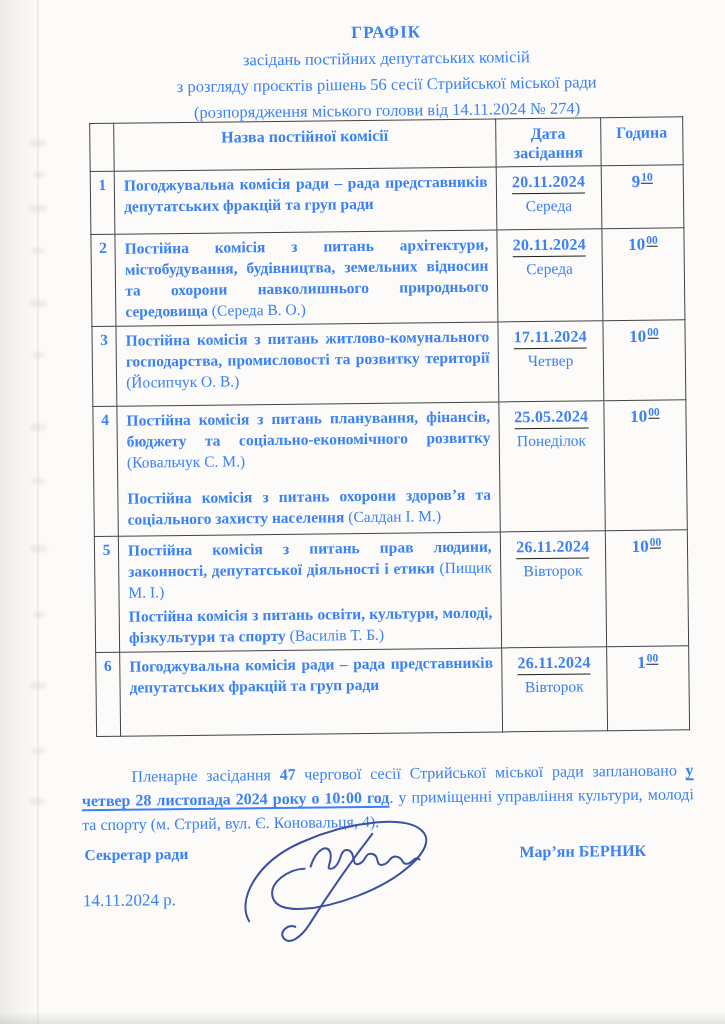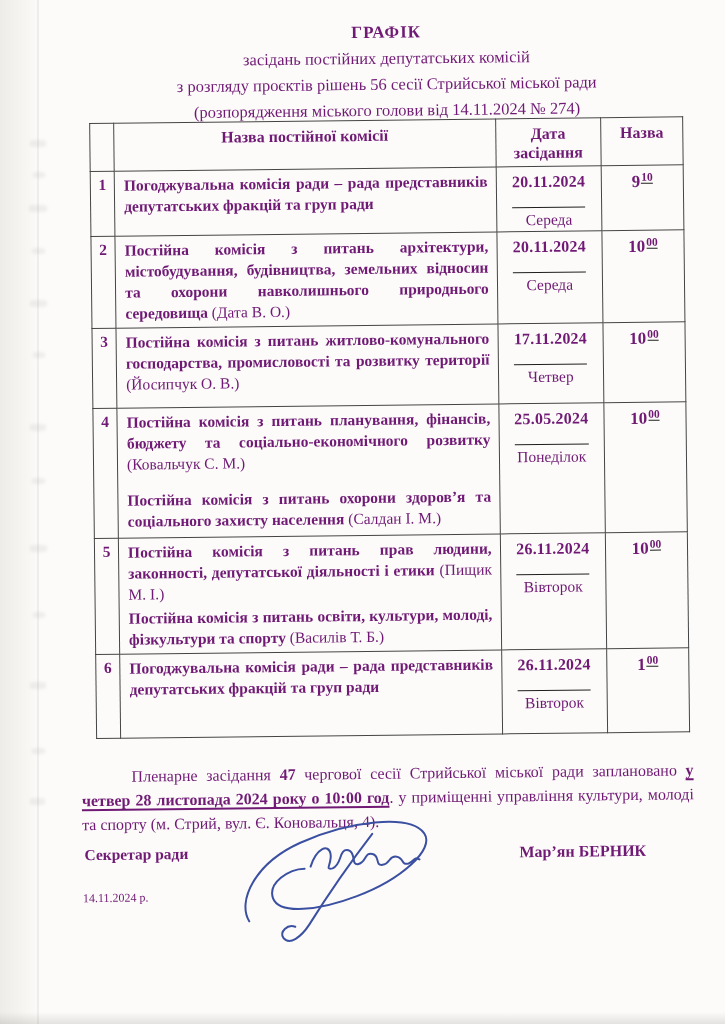--- a/index.html
+++ b/index.html
@@ -1,20 +1,20 @@
 <!DOCTYPE html>
 <html><head>
 <meta charset="utf-8">
 <style>
   html,body{margin:0;padding:0;background:#e9e8e5;}
   .canvas{
     position:relative;width:725px;height:1024px;overflow:hidden;
     background:#fcfbf9;
     font-family:"Liberation Serif","DejaVu Serif",serif;
-    color:#701a75;
+    color:#3b82f6;
   }
   
   .edge-left{position:absolute;left:0;top:0;bottom:0;width:40px;
     background:linear-gradient(to right,#edecE9,#f6f5f2 60%,rgba(246,245,242,0));pointer-events:none;}
   .page-edge{position:absolute;left:37px;top:0;bottom:0;width:2px;
     background:rgba(0,0,0,0.05);}
   .edge-bottom{position:absolute;left:0;right:0;bottom:0;height:12px;
     background:linear-gradient(to top,rgba(95,95,90,.16),rgba(0,0,0,0));}
   
   .mark{position:absolute;background:rgba(105,105,115,.09);filter:blur(1.5px);border-radius:3px;}
@@ -38,34 +38,34 @@
     vertical-align:top;padding-top:5px;line-height:19px;}
   tbody tr.r1{height:63px;} tbody tr.r2{height:92px;} tbody tr.r3{height:80px;}
   tbody tr.r4{height:130px;} tbody tr.r5{height:115px;} tbody tr.r6{height:84px;}
   td.c-num{text-align:center;font-size:15.5px;padding-top:4px;}
   td.c-name{padding:3px 8px 4px 9px;}
   .para{font-size:15.5px;line-height:21px;text-align:justify;text-justify:inter-word;}
   .para + .para{margin-top:3px;}
   tr.r4 .para + .para{margin-top:15px;}
   td.c-date{text-align:center;padding-top:5px;}
   .date{font-size:16px;line-height:20px;letter-spacing:.2px;}
-  .u{border-bottom:1.7px solid #1f1f1f;display:inline-block;padding-bottom:15px;}
+  .u{border-bottom:1.7px solid #1f1f1f;display:inline-block;padding-bottom:1px;}
   .day{font-size:15.5px;margin-top:3px;}
   td.c-time{text-align:center;padding-top:6px;}
   .hour{font-size:17px;}
   .min{font-size:11.5px;position:relative;top:-6px;margin-left:1px;
     border-bottom:1.4px solid #1f1f1f;display:inline-block;line-height:12px;}
 
   .plenary{position:absolute;left:78px;top:746px;width:612px;font-size:16px;
     line-height:24px;text-align:justify;text-indent:50px;}
   .uline{text-decoration:underline;text-decoration-thickness:1.6px;text-underline-offset:3px;}
 
   .sig-role{position:absolute;left:80px;top:843px;font-size:15.5px;font-weight:700;}
   .sig-name{position:absolute;left:515px;top:845px;font-size:16px;font-weight:700;}
-  .sig-date{position:absolute;left:78px;top:888px;font-size:12px;}
+  .sig-date{position:absolute;left:78px;top:888px;font-size:17px;}
   .sig-ink{position:absolute;left:224px;top:804px;}
 </style>
 </head>
 <body>
 
 <div class="canvas">
   <div class="edge-left"></div>
   <div class="page-edge"></div>
 
   <div>
@@ -98,39 +98,39 @@
           <col class="c1">
           <col class="c2">
           <col class="c3">
           <col class="c4">
         </colgroup>
       <thead>
         <tr>
           <th></th>
           <th>Назва постійної комісії</th>
           <th>Дата засідання</th>
-          <th>Назва</th>
+          <th>Година</th>
         </tr>
       </thead>
       <tbody>
           <tr class="r1">
             <td class="c-num b">1</td>
             <td class="c-name">
               <div class="para"><span class="b">Погоджувальна комісія ради – рада представників депутатських фракцій та груп ради</span></div>
             </td>
             <td class="c-date">
               <div class="date b"><span class="u">20.11.2024</span></div>
               <div class="day">Середа</div>
             </td>
             <td class="c-time"><span class="hour b">9</span><span class="min b">10</span></td>
           </tr>
           <tr class="r2">
             <td class="c-num b">2</td>
             <td class="c-name">
-              <div class="para"><span class="b">Постійна комісія з питань архітектури, містобудування, будівництва, земельних відносин та охорони навколишнього природнього середовища </span><span>(Дата В. О.)</span></div>
+              <div class="para"><span class="b">Постійна комісія з питань архітектури, містобудування, будівництва, земельних відносин та охорони навколишнього природнього середовища </span><span>(Середа В. О.)</span></div>
             </td>
             <td class="c-date">
               <div class="date b"><span class="u">20.11.2024</span></div>
               <div class="day">Середа</div>
             </td>
             <td class="c-time"><span class="hour b">10</span><span class="min b">00</span></td>
           </tr>
           <tr class="r3">
             <td class="c-num b">3</td>
             <td class="c-name">

